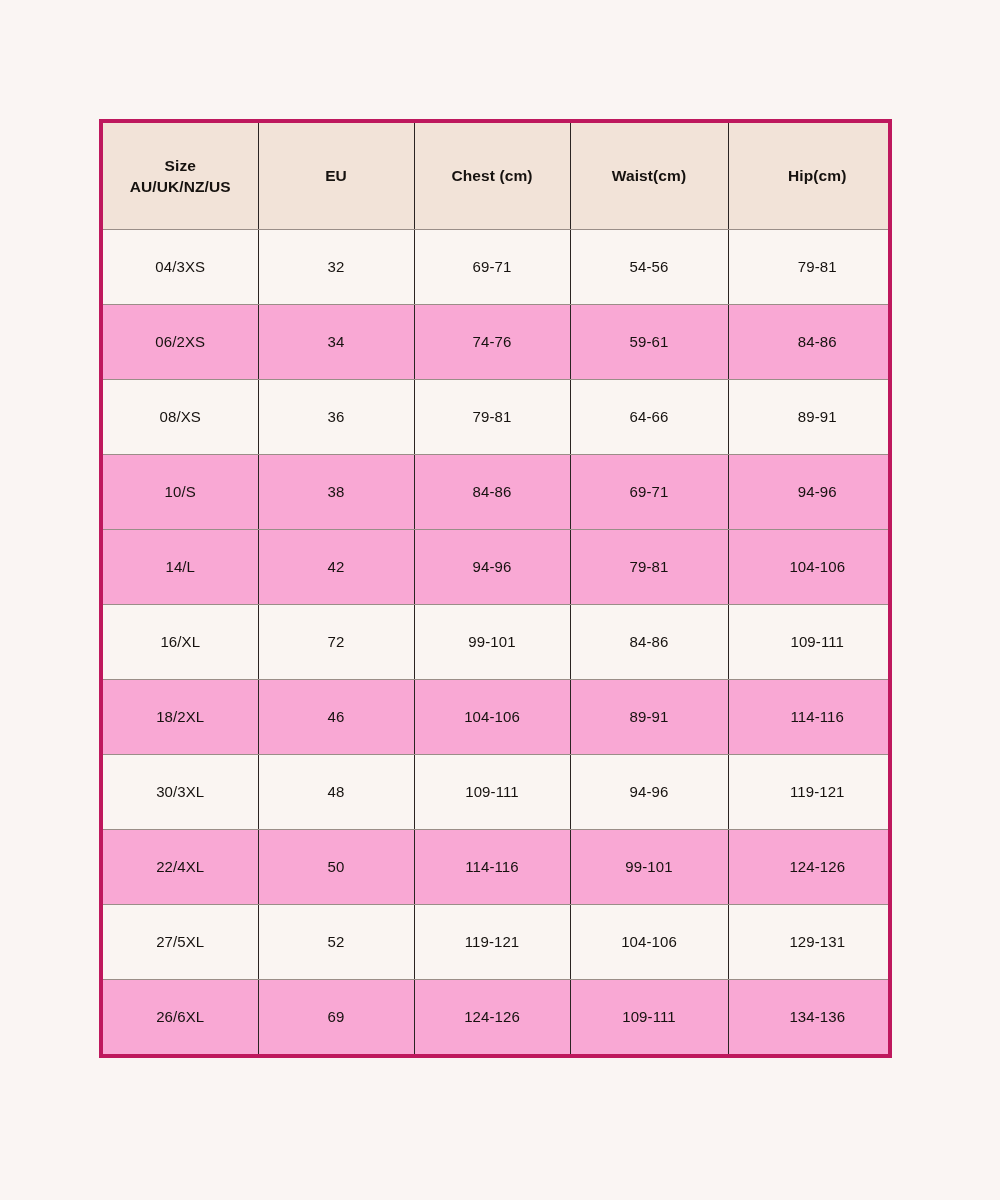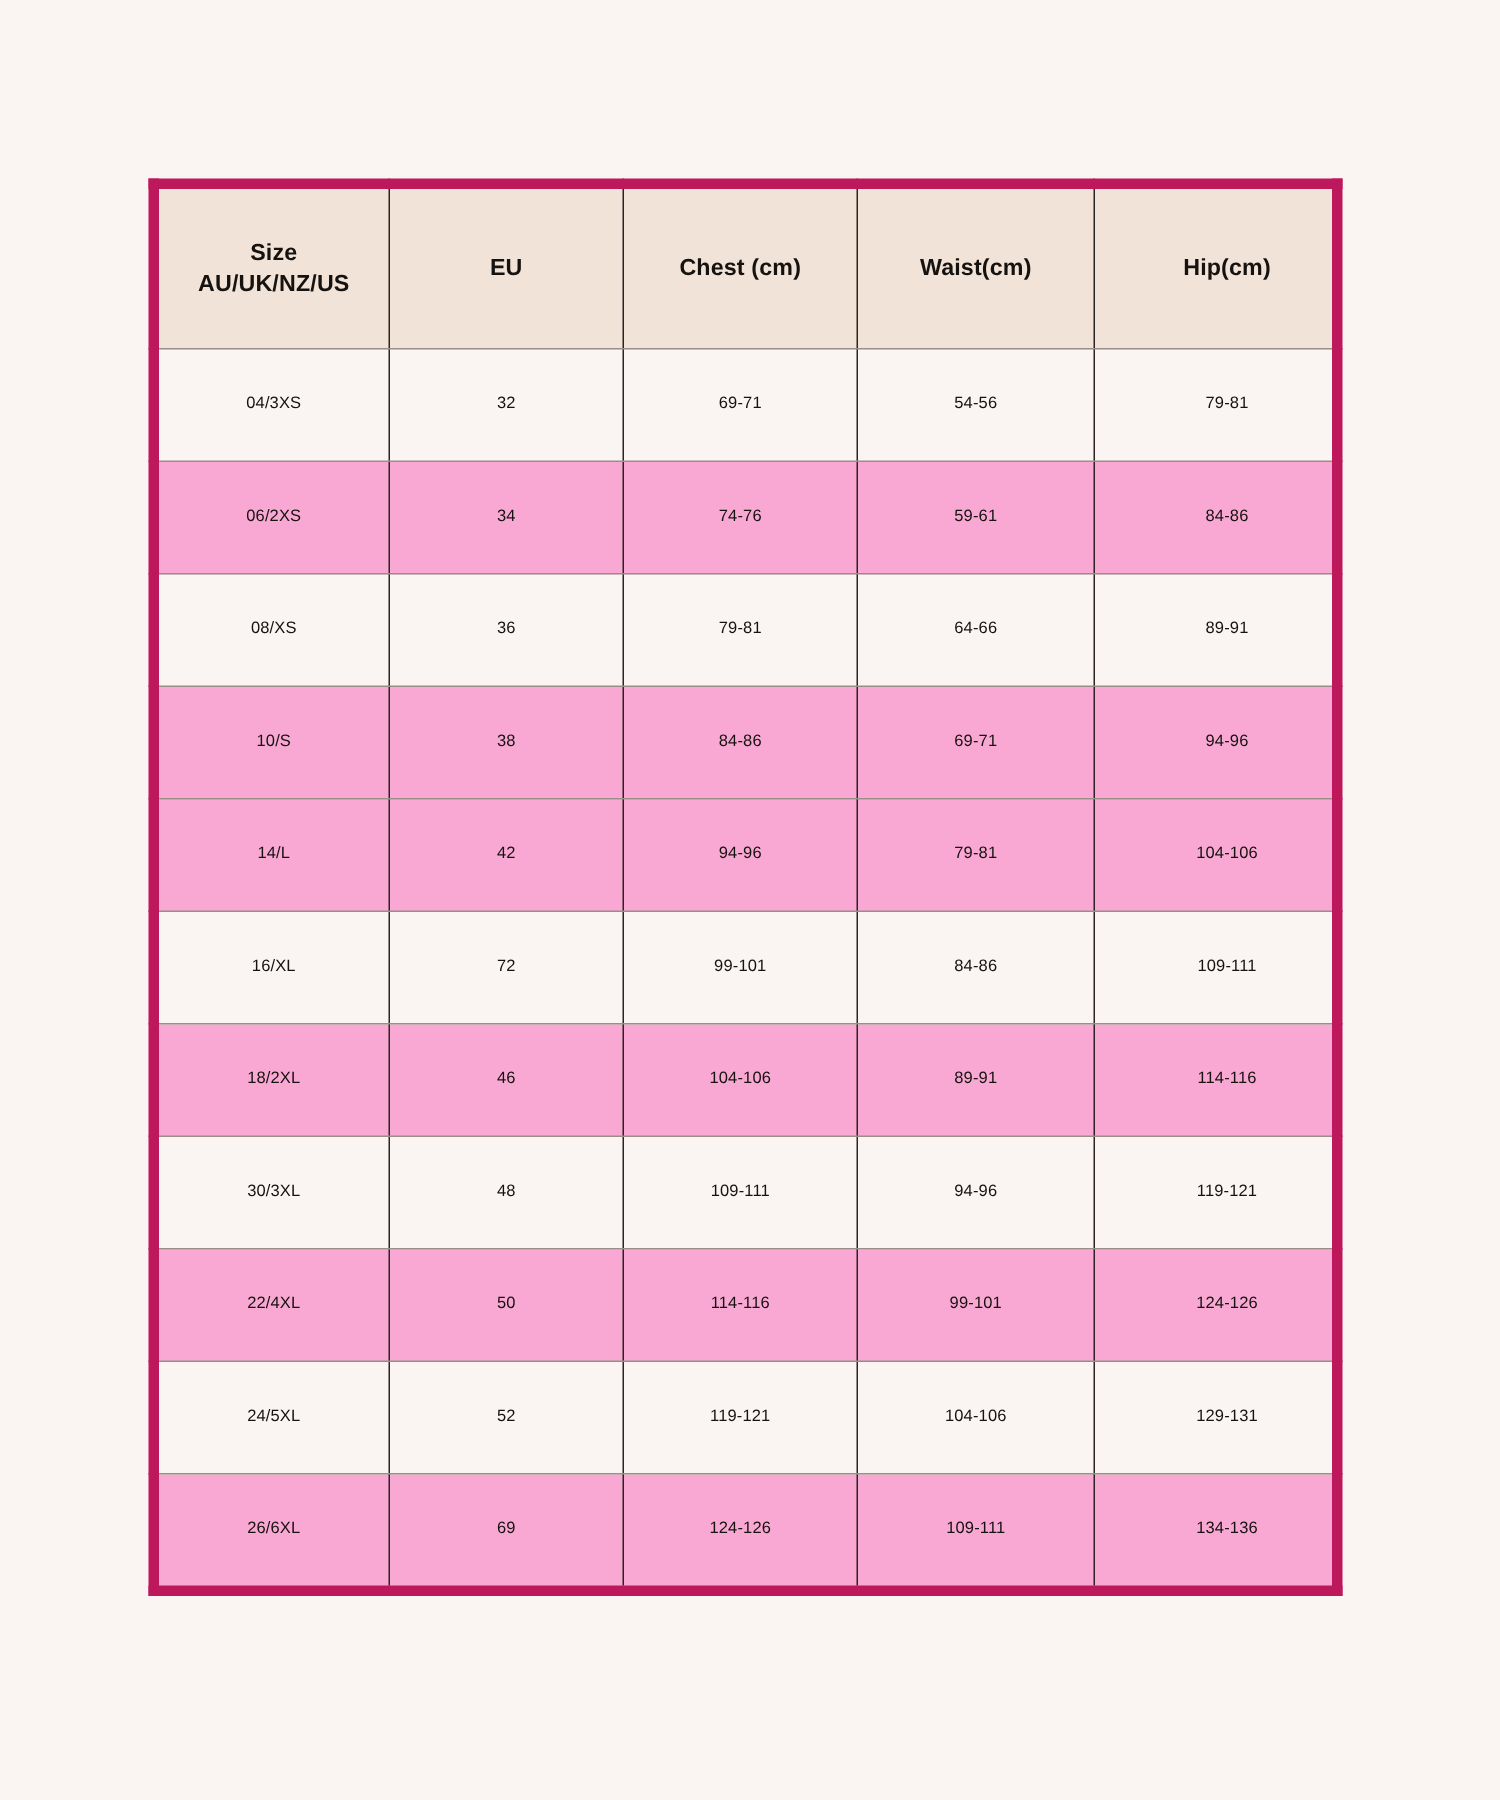--- a/index.html
+++ b/index.html
@@ -23,21 +23,21 @@
 
   
   .size-chart {
     position: absolute;
     left: 99px;
     top: 119px;
     width: 789px;
     border-collapse: collapse;
     table-layout: fixed;
     background: #faf5f2;
-    border: 7px solid #be185d;
+    border: 4px solid #be185d;
   }
 
   .size-chart col.c-size { width: 157px; }
   .size-chart col.c-eu   { width: 156px; }
   .size-chart col.c-ch   { width: 156px; }
   .size-chart col.c-wa   { width: 158px; }
   .size-chart col.c-hi   { width: 162px; }
 
   .size-chart th,
   .size-chart td {
@@ -61,21 +61,21 @@
     font-weight: 700;
     line-height: 1.38;
   }
   .size-chart thead th .hdr-line {
     display: block;
   }
 
   
   .size-chart tbody td {
     height: 74px;
-    font-size: 11px;
+    font-size: 15px;
     font-weight: 400;
     line-height: 1.2;
   }
   .size-chart tbody tr.row-light td { background: #faf5f2; }
   .size-chart tbody tr.row-tint  td { background: #f9a8d4; }
 </style>
 </head>
 <body>
 
 <div class="page">
@@ -166,21 +166,21 @@
           <td>119-121</td>
         </tr>
         <tr class="row-tint">
           <td>22/4XL</td>
           <td>50</td>
           <td>114-116</td>
           <td>99-101</td>
           <td>124-126</td>
         </tr>
         <tr class="row-light">
-          <td>24/5XL</td>
+          <td>27/5XL</td>
           <td>52</td>
           <td>119-121</td>
           <td>104-106</td>
           <td>129-131</td>
         </tr>
         <tr class="row-tint">
           <td>26/6XL</td>
           <td>69</td>
           <td>124-126</td>
           <td>109-111</td>

